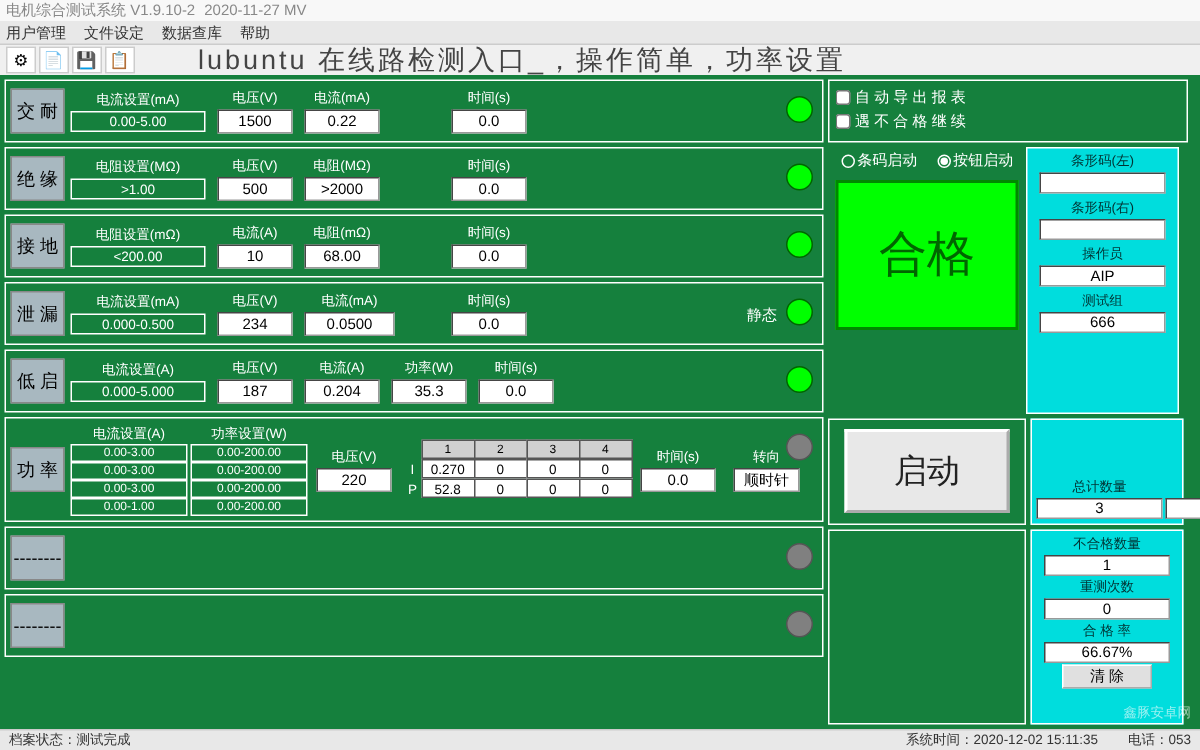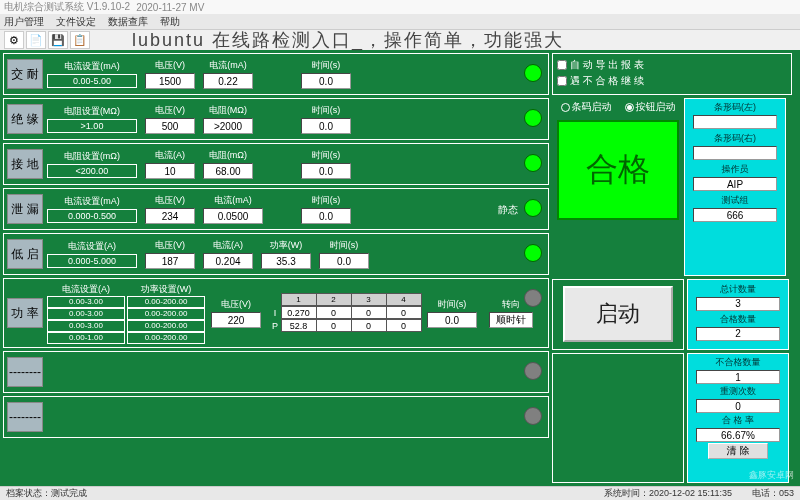--- a/index.html
+++ b/index.html
@@ -49,21 +49,21 @@
 .stn.right { background: #006060; color: #fff; }
 .cks2 { display: flex; justify-content: space-around; font-size: 9px; color: #fff; }
 .result { width: 122px; height: 100px; background: #00ff00; border: 2px solid #008800; display: flex; align-items: center; justify-content: center; font-size: 32px; color: #006600; margin: 2px auto 0; }
 .side { width: 102px; display: flex; flex-direction: column; gap: 3px; padding: 2px; background: #00dddd; border: 1px solid #fff; }
 .sfld { display: flex; flex-direction: column; align-items: center; gap: 1px; }
 .sfld .sl { font-size: 9px; color: #003333; }
 .sfld .sv { width: 84px; height: 14px; background: #fff; border: 1px inset #999; display: flex; align-items: center; justify-content: center; font-size: 10px; }
 .lower { height: 72px; display: flex; gap: 3px; }
 .lower .lp2 { width: 132px; border: 1px solid #fff; display: flex; align-items: center; justify-content: center; }
 .startbtn { width: 110px; height: 56px; background: #e8e8e8; border: 2px outset #fff; display: flex; align-items: center; justify-content: center; font-size: 22px; color: #222; }
-.side2 { width: 102px; background: #00dddd; border: 1px solid #fff; display: flex; flex-direction: column; gap: 2px; padding: 3px; align-items: center; }
+.side2 { width: 102px; background: #00dddd; border: 1px solid #fff; display: flex; flex-direction: row; gap: 2px; padding: 3px; align-items: flex-end; }
 .status { height: 14px; background: #e8e8e8; display: flex; align-items: center; font-size: 9px; color: #333; padding: 0 6px; border-top: 1px solid #ccc; }
 .status .sep { flex: 1; }
 .clearbtn { width: 60px; height: 16px; background: #e0e0e0; border: 1px outset #fff; display: flex; align-items: center; justify-content: center; font-size: 10px; margin: 0 auto; }
 .side3 { width: 102px; background: #00dddd; border: 1px solid #fff; display: flex; flex-direction: column; gap: 1px; padding: 2px; align-items: center; }
 .botarea { display: flex; gap: 3px; height: 130px; }
 .botarea .bl { width: 132px; border: 1px solid #fff; display: flex; align-items: center; justify-content: center; }
 .static { color: #fff; font-size: 10px; position: absolute; right: 30px; top: 14px; }
 .rot { display: flex; flex-direction: column; align-items: center; gap: 1px; font-size: 9px; color: #fff; margin-left: 4px; }
 .rotlbl { font-size: 9px; color: #fff; }
 .watermark { position: absolute; right: 6px; bottom: 18px; font-size: 9px; color: #fff; opacity: 0.6; }
@@ -79,21 +79,21 @@
   <span>用户管理</span>
   <span>文件设定</span>
   <span>数据查库</span>
   <span>帮助</span>
 </div>
 <div class="toprow">
   <div class="ticon">⚙</div>
   <div class="ticon">📄</div>
   <div class="ticon">💾</div>
   <div class="ticon">📋</div>
-  <span class="biglbl">lubuntu 在线路检测入口_，操作简单，功能强大</span>
+  <span class="biglbl">lubuntu 在线路检测入口_，操作简单，功率设置</span>
 </div>
 
 <div class="main">
   <div class="leftcol">
 
     <div class="panel row1">
       <div class="cat">交 耐</div>
       <div class="setbox">
           <div class="setlbl">电流设置(mA)</div>
           <div class="setval">0.00-5.00</div>

